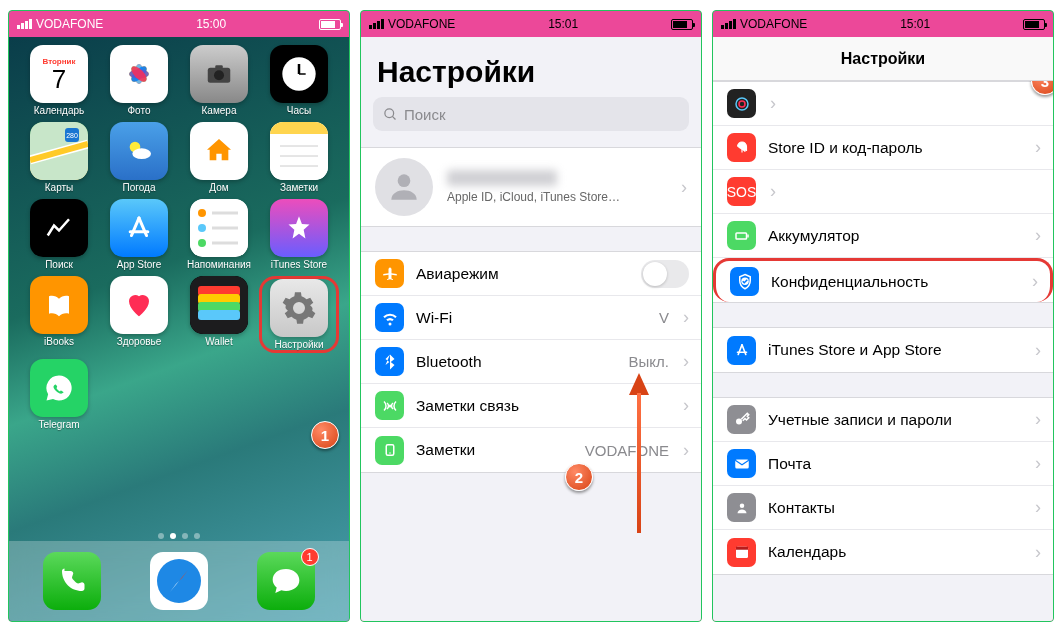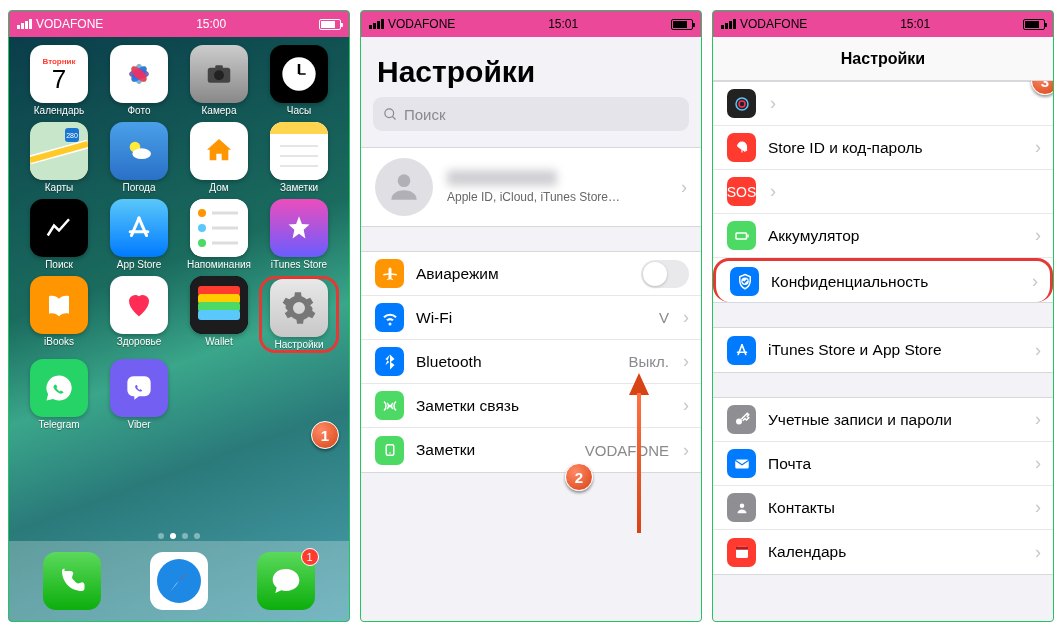--- a/index.html
+++ b/index.html
@@ -271,28 +271,20 @@
           <span class="label">Настройки</span>
         </div>
       <div class="app">
           <div class="icon i-whatsapp">
             <svg viewBox="0 0 24 24" width="30" height="30" fill="#fff">
               <path d="M12 2a10 10 0 0 0-8.7 15L2 22l5.2-1.3A10 10 0 1 0 12 2zm4 13c-.3.8-1.7 1.5-2.4 1.5-1.8 0-4.6-2.2-5.7-4.3-.5-1-.4-2 .3-2.5l.8-.5c.3-.2.6 0 .8.3l.7 1.3c.1.3 0 .6-.2.8l-.4.4c.6 1.2 1.6 2.2 2.8 2.8l.4-.5c.2-.2.5-.3.8-.1l1.3.7c.3.1.4.5.3.8l-.5.8z"></path>
             </svg>
           </div>
           <span class="label">Telegram</span>
         </div>
-      <div class="app">
-          <div class="icon i-viber">
-            <svg viewBox="0 0 24 24" width="28" height="28" fill="#fff">
-              <path d="M17 2H7a5 5 0 0 0-5 5v7a5 5 0 0 0 5 5h1v3l4-3h5a5 5 0 0 0 5-5V7a5 5 0 0 0-5-5zm-2 12c-.2.6-1.2 1.1-1.8 1.1-1.4 0-3.5-1.7-4.3-3.3-.4-.8-.3-1.5.2-1.9l.6-.4c.2-.1.5 0 .6.2l.5 1c.1.2 0 .5-.1.6l-.3.3c.5.9 1.2 1.7 2.1 2.1l.3-.4c.2-.2.4-.2.6-.1l1 .5c.2.1.3.4.2.6l-.4.6z"></path>
-            </svg>
-          </div>
-          <span class="label">Viber</span>
-        </div>
     </div>
     <div class="circ" style="top:384px; left:302px;">1</div>
     <div class="pagedots">
         <span></span>
         <span class="active"></span>
         <span></span>
         <span></span>
       </div>
     <div class="dock">
       <div class="icon i-phone">

